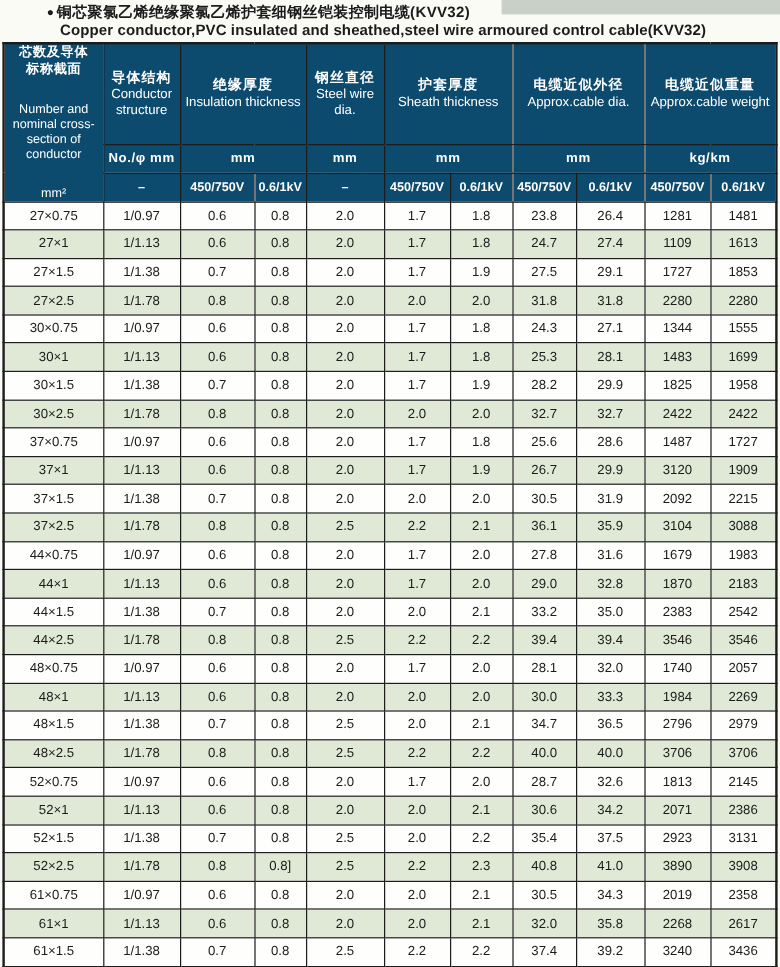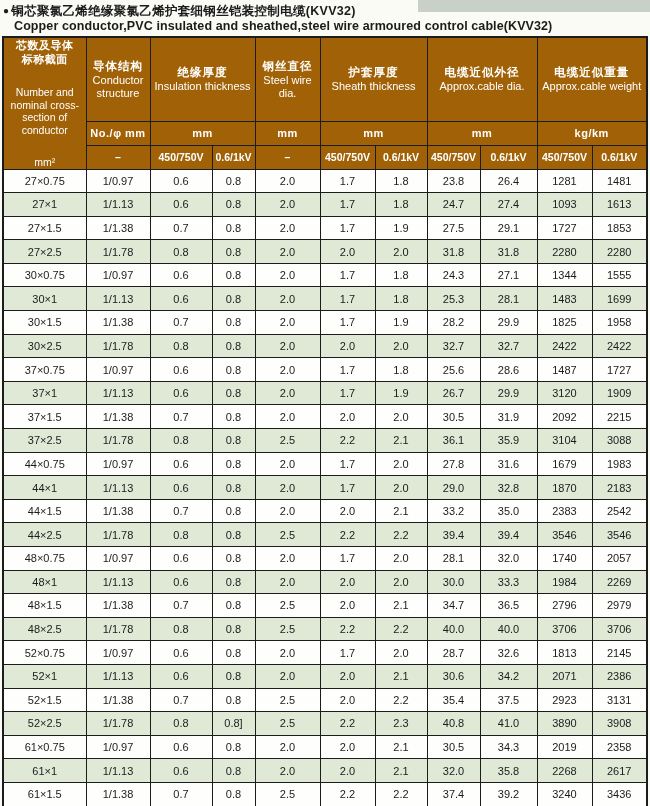--- a/index.html
+++ b/index.html
@@ -10,42 +10,42 @@
     font-family:"Liberation Sans","DejaVu Sans",sans-serif;
     color:#1b1b1b;
     position:relative;
     overflow:hidden;
   }
   .top-strip {
     position:absolute; top:0; right:0;
     width:232px; height:12px;
     background:#c9d0c5;
   }
-  .title-block { padding:3px 6px 2px 3px; position:relative; z-index:2; }
+  .title-block { padding:3px 6px 2px 3px; position:relative; z-index:2;margin-left:36px; }
   .title-line1 { font-size:12.5px; font-weight:bold; line-height:15px; letter-spacing:0.3px; }
   .bullet { font-size:10px; margin-right:2px; vertical-align:1px; }
   .title-line2 { font-size:12.5px; font-weight:bold; line-height:15px; margin-left:11px; letter-spacing:0.1px; }
 
   table.spec {
     border-collapse:collapse;
     table-layout:fixed;
     width:646px;
     margin-left:2px;
     background:#ffffff;
     border:2px solid #1c1c1c;
   }
   .spec th, .spec td {
     border:1px solid #1c1c1c;
     text-align:center;
     vertical-align:middle;
     padding:0 1px;
     overflow:hidden;
   }
   .spec thead th {
-    background:#a16207;
+    background:#0c4a6e;
     color:#ffffff;
   }
   .hdr-main { height:70px; }
   .hdr-main .zh { font-size:11.5px; font-weight:bold; line-height:15px; letter-spacing:1px; }
   .hdr-main .en { font-size:11px; font-weight:normal; line-height:13px; letter-spacing:0; }
   th.size-hd .zh { font-size:11px; line-height:14px; letter-spacing:0.5px; }
   th.size-hd .en { font-size:10.5px; line-height:12.5px;margin-top:20px; }
   tr.units th { height:20px; font-size:11px; font-weight:bold; letter-spacing:0.5px;margin-top:48px; }
   tr.volts th { height:20px; font-size:10.5px; font-weight:bold; letter-spacing:0; }
   .spec tbody td {
@@ -150,21 +150,21 @@
       <tr class="alt">
         <td>27×1</td>
         <td>1/1.13</td>
         <td>0.6</td>
         <td>0.8</td>
         <td>2.0</td>
         <td>1.7</td>
         <td>1.8</td>
         <td>24.7</td>
         <td>27.4</td>
-        <td>1093</td>
+        <td>1109</td>
         <td>1613</td>
       </tr>
       <tr>
         <td>27×1.5</td>
         <td>1/1.38</td>
         <td>0.7</td>
         <td>0.8</td>
         <td>2.0</td>
         <td>1.7</td>
         <td>1.9</td>

